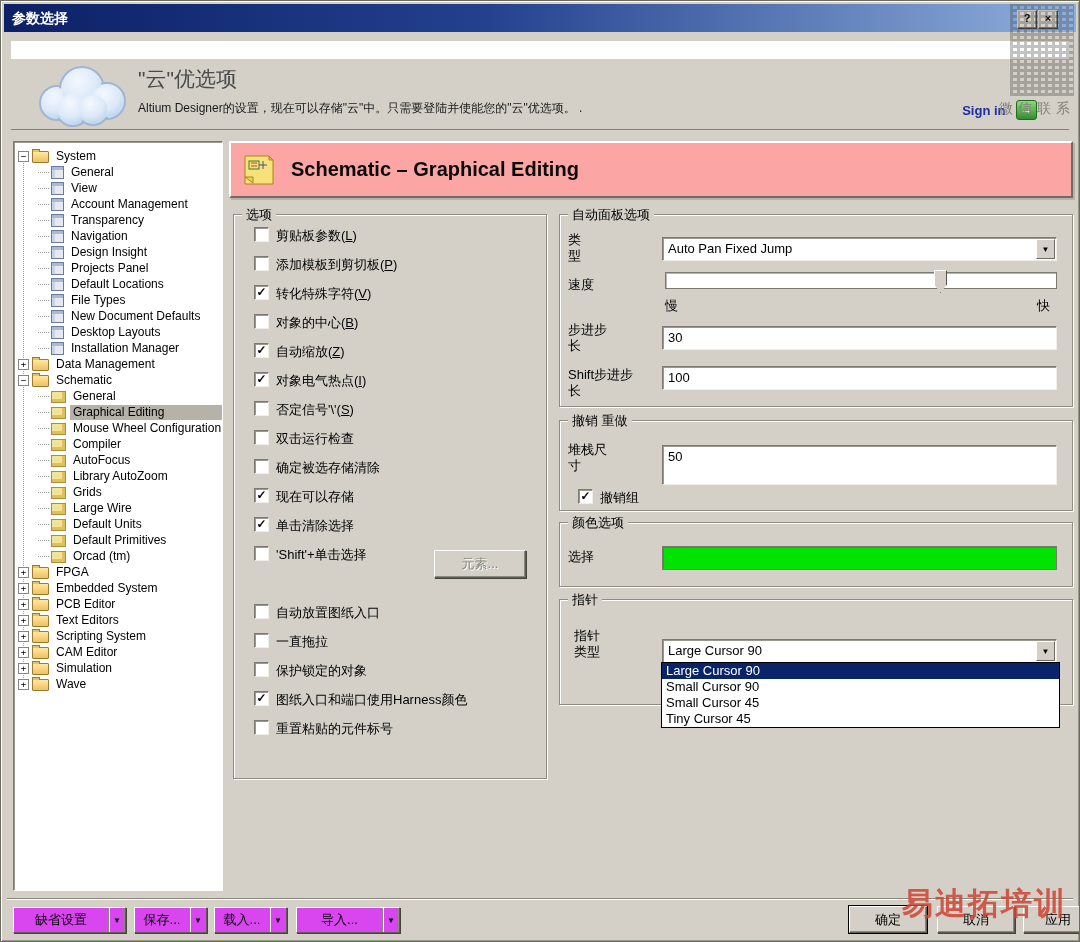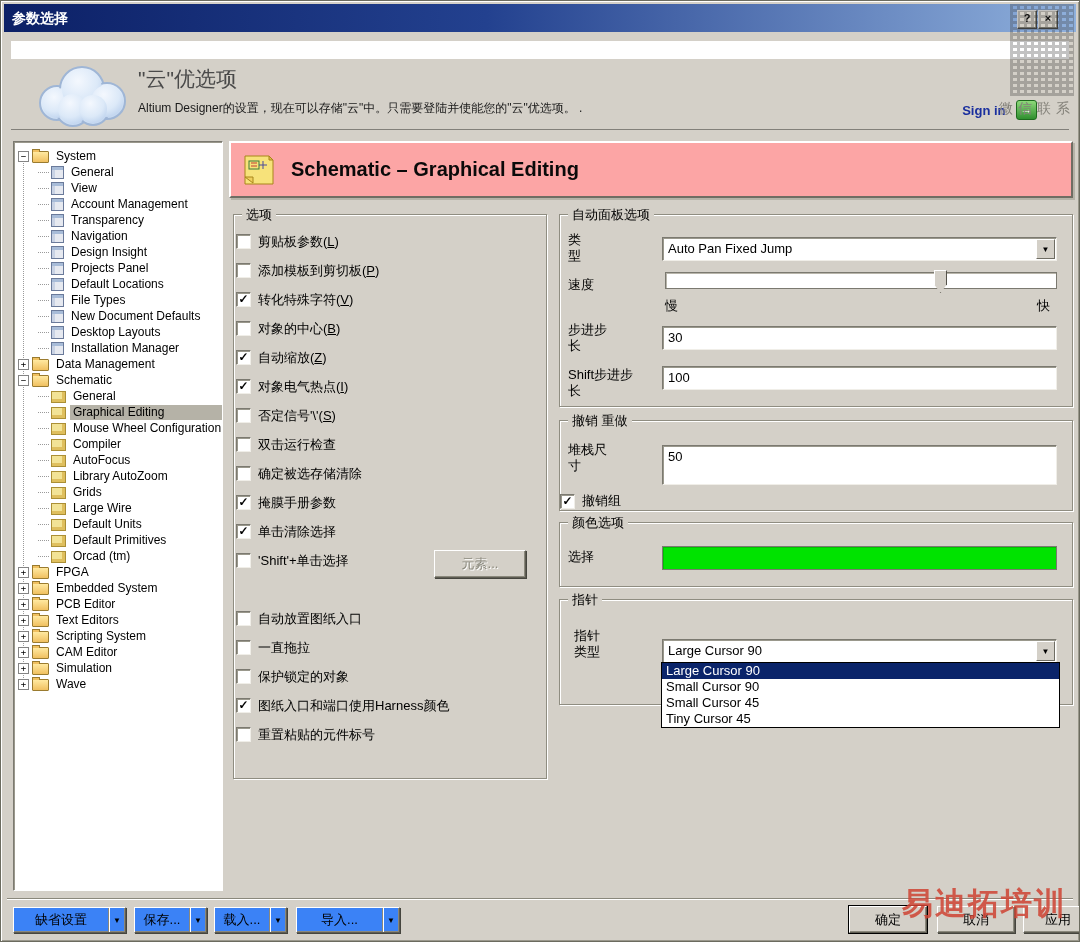--- a/index.html
+++ b/index.html
@@ -47,21 +47,21 @@
   
   .gbox{position:absolute;box-sizing:border-box;border:1px solid #8f8d81;box-shadow:inset 1px 1px 0 #fff,1px 1px 0 #fff;}
   .glabel{position:absolute;top:-8px;left:8px;background:#d4d0c8;padding:0 4px;font-size:13px;color:#000;line-height:15px;white-space:nowrap;}
   .g-options{left:232px;top:213px;width:314px;height:565px;}
   .g-autopan{left:558px;top:213px;width:514px;height:193px;}
   .g-undo{left:558px;top:419px;width:514px;height:91px;}
   .g-color{left:558px;top:521px;width:514px;height:65px;}
   .g-cursor{left:558px;top:598px;width:514px;height:106px;}
   
   .optrows{padding-top:12px;}
-  .optrow{display:flex;align-items:center;height:29px;font-size:13px;padding-left:2px;cursor:default;}
+  .optrow{display:flex;height:29px;font-size:13px;padding-left:20px;cursor:default;}
   .optrow.gap{margin-top:29px;}
   .cb{width:13px;height:13px;background:#fff;border:1px solid;border-color:#7b7970 #f0eee8 #f0eee8 #7b7970;
     box-shadow:inset 1px 1px 0 #9a988c;flex:none;box-sizing:content-box;}
   .cb.on::after{content:"✓";display:block;font-size:12px;font-weight:bold;color:#000;line-height:13px;text-align:center;}
   .olabel{margin-left:7px;white-space:nowrap;}
   .btn{background:#d4d0c8;border:1px solid;border-color:#fff #5f5d53 #5f5d53 #fff;
     box-shadow:inset -1px -1px 0 #8a887c,1px 1px 0 #45453e;font-size:13px;text-align:center;color:#000;
     box-sizing:border-box;cursor:pointer;}
   .element-btn{position:absolute;right:20px;top:335px;width:92px;height:28px;line-height:26px;
     color:#8a887c;text-shadow:1px 1px 0 #fff;cursor:default;}
@@ -75,21 +75,21 @@
   .slider-track{position:absolute;left:105px;top:57px;width:390px;height:15px;background:#fff;
     border:1px solid #7b7970;box-shadow:inset 1px 1px 0 #b8b5aa;}
   .slider-handle{position:absolute;top:-3px;width:11px;height:21px;background:#d4d0c8;border:1px solid;
     border-color:#fff #55534b #55534b #fff;clip-path:polygon(0 0,100% 0,100% 62%,50% 100%,0 62%);cursor:grab;}
   .swatch{position:absolute;border:1px solid #7b7970;box-shadow:inset 1px 1px 0 rgba(0,0,0,.15);cursor:pointer;}
   .ddlist{position:absolute;left:660px;top:661px;width:397px;background:#fff;border:1px solid #000;z-index:6;}
   .dditem{height:16px;font-size:13px;line-height:16px;padding-left:4px;color:#000;white-space:nowrap;cursor:default;}
   .dditem.hl{background:#0a246a;color:#fff;}
   
   .fsep{position:absolute;left:6px;right:6px;top:897px;height:0;border-top:1px solid #8a887c;border-bottom:1px solid #fff;}
-  .splitbtn{position:absolute;top:906px;height:26px;display:flex;align-items:stretch;background:#3b82f6;
+  .splitbtn{position:absolute;top:906px;height:26px;display:flex;align-items:stretch;background:#d946ef;
     border:1px solid;border-color:#fff #5f5d53 #5f5d53 #fff;box-shadow:inset -1px -1px 0 #8a887c,1px 1px 0 #45453e;box-sizing:border-box;cursor:pointer;}
   .splitbtn .main{flex:1;font-size:13px;line-height:24px;text-align:center;}
   .splitbtn .arr{width:16px;border-left:1px solid #8a887c;box-shadow:inset 1px 0 0 #fff;font-size:8px;
     display:flex;align-items:center;justify-content:center;}
   .pbtn{position:absolute;top:905px;height:27px;line-height:25px;}
   .pbtn.default{box-shadow:inset -1px -1px 0 #8a887c,0 0 0 1px #000;}
   
   .qr{position:absolute;right:5px;top:3px;width:64px;height:92px;opacity:.30;z-index:8;
     background:repeating-linear-gradient(0deg,#3a3a3a 0 3px,transparent 3px 6px),
                repeating-linear-gradient(90deg,#3a3a3a 0 3px,transparent 3px 7px);}
@@ -364,21 +364,21 @@
         <div class="optrow">
           <span class="cb"></span>
           <span class="olabel">双击运行检查</span>
         </div>
         <div class="optrow">
           <span class="cb"></span>
           <span class="olabel">确定被选存储清除</span>
         </div>
         <div class="optrow">
           <span class="cb on"></span>
-          <span class="olabel">掩膜手册参数</span>
+          <span class="olabel">现在可以存储</span>
         </div>
         <div class="optrow">
           <span class="cb on"></span>
           <span class="olabel">单击清除选择</span>
         </div>
         <div class="optrow">
           <span class="cb"></span>
           <span class="olabel">'Shift'+单击选择</span>
         </div>
         <div class="optrow gap">

